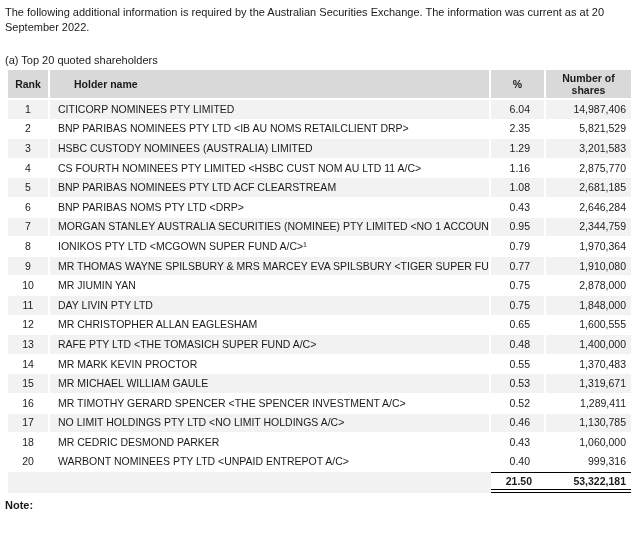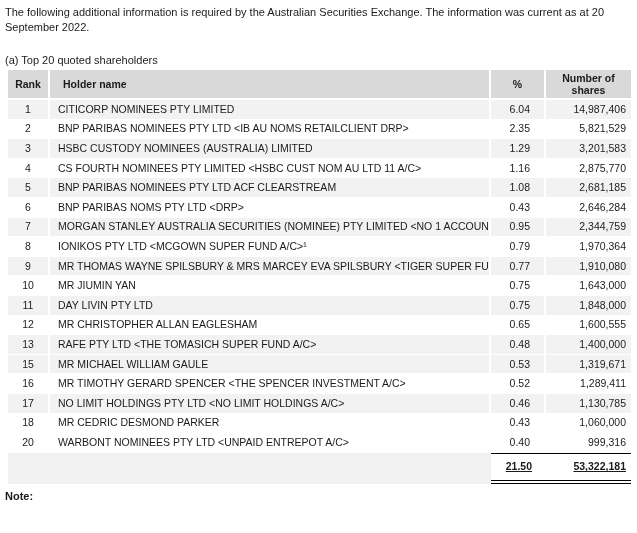--- a/index.html
+++ b/index.html
@@ -45,21 +45,21 @@
     line-height: 12px;
     vertical-align: middle;
     height: 27px;
     border-bottom: 2px solid #ffffff;
     border-right: 2px solid #ffffff;
     padding: 2px 4px;
     margin-left: 42px;
   }
   th:last-child { border-right: 0; }
   th.th-rank   { text-align: center; }
-  th.th-holder { text-align: left; padding-left: 13px; }
+  th.th-holder { text-align: left; padding-left: 24px; }
   th.th-pct    { text-align: center; }
   th.th-shares { text-align: center; }
 
   td {
     height: 19.6px;
     line-height: 13px;
     vertical-align: middle;
     border-bottom: 1px solid #ffffff;
     border-right: 2px solid #ffffff;
     padding: 0 4px;
@@ -68,21 +68,21 @@
   }
   td:last-child { border-right: 0; }
   tr.odd  td { background: #f2f2f2; }
   tr.even td { background: #ffffff; }
 
   .td-rank   { text-align: center; }
   .td-holder { text-align: left; padding-left: 8px; }
   .td-pct    { text-align: right; padding-right: 14px; }
   .td-shares { text-align: right; padding-right: 5px; }
 
-  tr.total-row td { height: 31px; background: #ffffff; border-right: 0; border-bottom: 0; text-decoration: underline; }
+  tr.total-row td { height: 21px; background: #ffffff; border-right: 0; border-bottom: 0; }
   tr.total-row td.total-blank { background: #f2f2f2; }
   tr.total-row td.td-pct,
   tr.total-row td.td-shares {
     font-weight: bold;
     border-top: 1.5px solid #000000;
     border-bottom: 4px double #000000;
   }
 
   .note-label {
     font-size: 11px;
@@ -167,39 +167,45 @@
         <tr class="odd">
           <td class="td-rank">9</td>
           <td class="td-holder">MR THOMAS WAYNE SPILSBURY &amp; MRS MARCEY EVA SPILSBURY &lt;TIGER SUPER FUND A/C&gt;</td>
           <td class="td-pct">0.77</td>
           <td class="td-shares">1,910,080</td>
         </tr>
         <tr class="even">
           <td class="td-rank">10</td>
           <td class="td-holder">MR JIUMIN YAN</td>
           <td class="td-pct">0.75</td>
-          <td class="td-shares">1,643,000</td>
+          <td class="td-shares">2,878,000</td>
         </tr>
         <tr class="odd">
           <td class="td-rank">11</td>
           <td class="td-holder">DAY LIVIN PTY LTD</td>
           <td class="td-pct">0.75</td>
           <td class="td-shares">1,848,000</td>
         </tr>
         <tr class="even">
           <td class="td-rank">12</td>
           <td class="td-holder">MR CHRISTOPHER ALLAN EAGLESHAM</td>
           <td class="td-pct">0.65</td>
           <td class="td-shares">1,600,555</td>
         </tr>
         <tr class="odd">
           <td class="td-rank">13</td>
           <td class="td-holder">RAFE PTY LTD &lt;THE TOMASICH SUPER FUND A/C&gt;</td>
           <td class="td-pct">0.48</td>
           <td class="td-shares">1,400,000</td>
+        </tr>
+        <tr class="even">
+          <td class="td-rank">14</td>
+          <td class="td-holder">MR MARK KEVIN PROCTOR</td>
+          <td class="td-pct">0.55</td>
+          <td class="td-shares">1,370,483</td>
         </tr>
         <tr class="odd">
           <td class="td-rank">15</td>
           <td class="td-holder">MR MICHAEL WILLIAM GAULE</td>
           <td class="td-pct">0.53</td>
           <td class="td-shares">1,319,671</td>
         </tr>
         <tr class="even">
           <td class="td-rank">16</td>
           <td class="td-holder">MR TIMOTHY GERARD SPENCER &lt;THE SPENCER INVESTMENT A/C&gt;</td>

